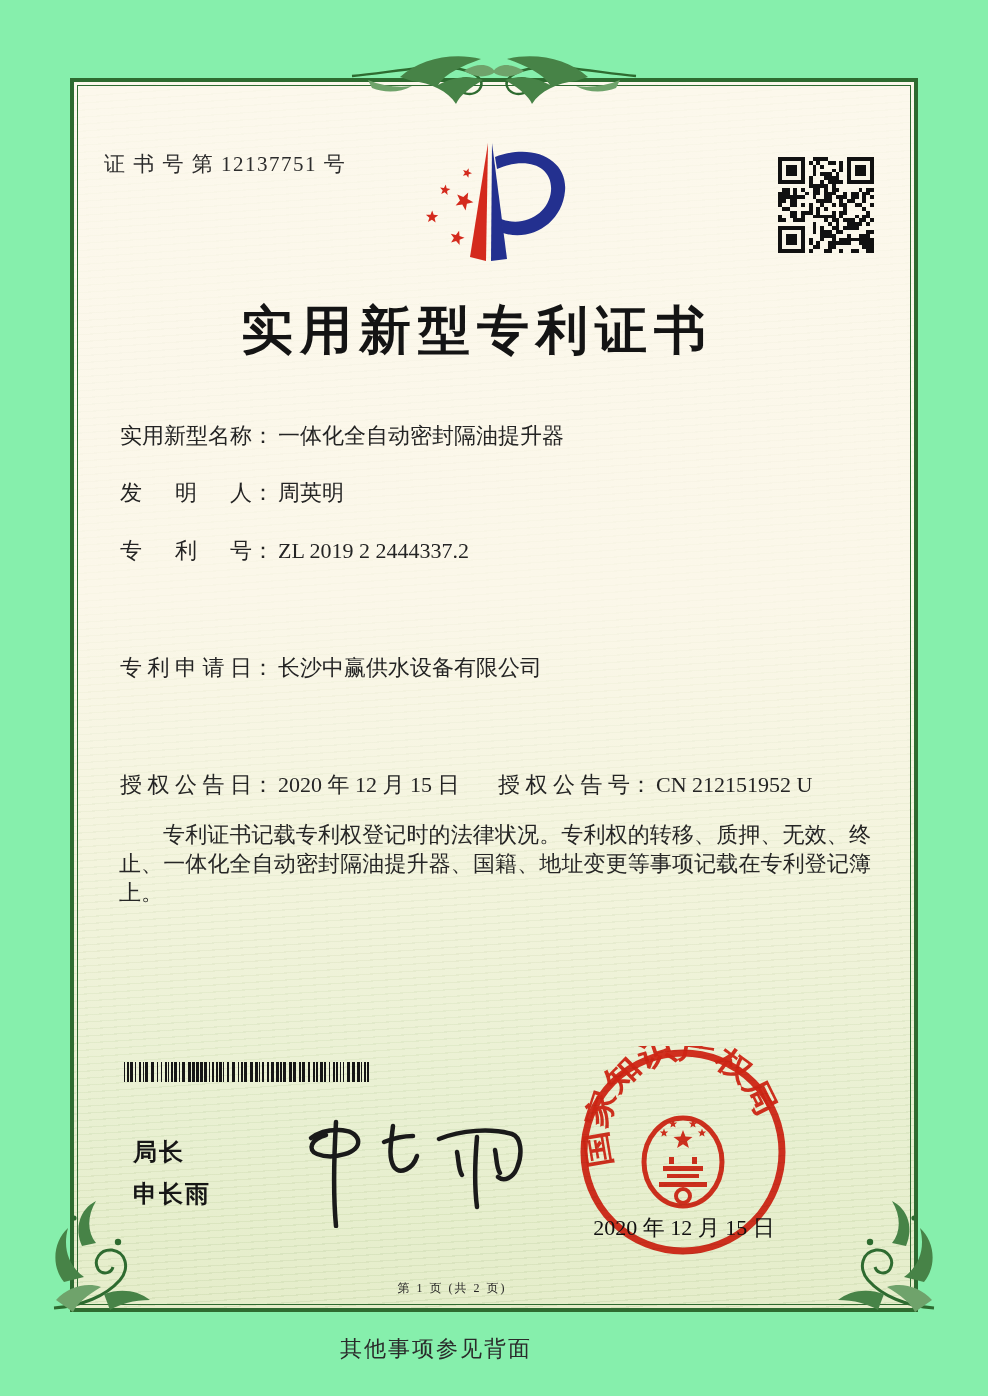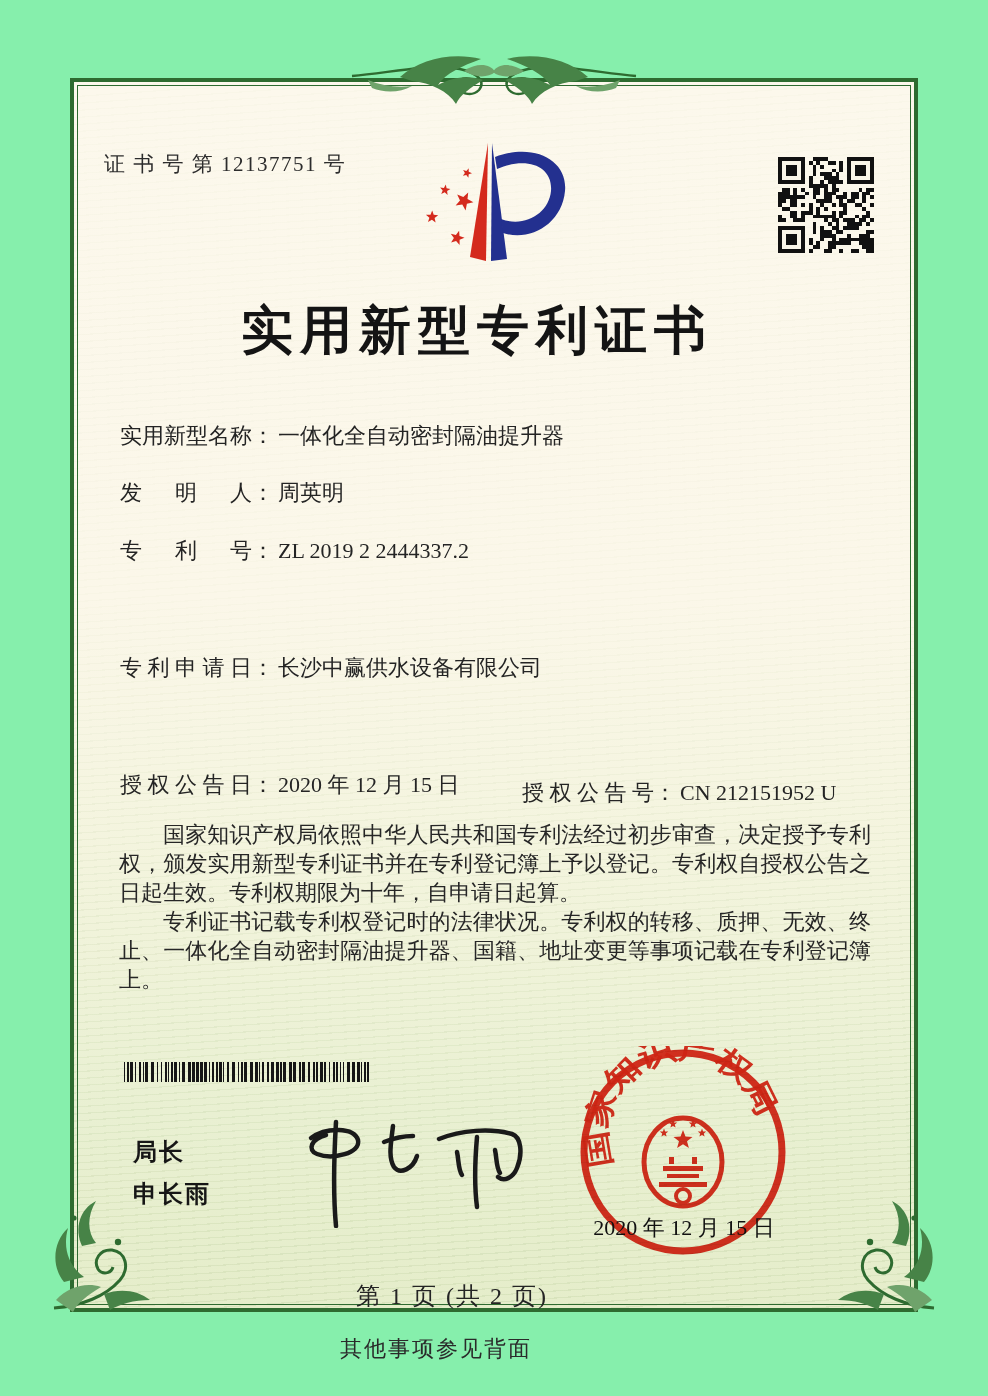--- a/index.html
+++ b/index.html
@@ -24,35 +24,35 @@
   
   .cert-no{position:absolute;left:104px;top:150px;font-size:21px;letter-spacing:1.5px;color:#2c2c2c;z-index:5;}
   .logo{left:415px;top:135px;width:160px;height:138px;z-index:5;}
   .qr{left:778px;top:157px;width:96px;height:96px;z-index:5;}
   .title{position:absolute;left:0;right:0;top:296px;margin:0;text-align:center;transform:translateX(-17px);
          font-size:52px;font-weight:bold;letter-spacing:7px;color:#141414;z-index:5;}
   
   .field{position:absolute;left:120px;font-size:22px;line-height:28px;white-space:nowrap;z-index:5;color:#242424;}
   .flabel{display:inline-block;width:132px;text-align:justify;text-align-last:justify;}
   .fvalue{margin-left:4px;}
-  .grant2{position:absolute;left:378px;top:8px;margin-left:24px;}
+  .grant2{position:absolute;left:378px;top:0;}
   
   .paras{position:absolute;left:119px;top:820px;width:752px;z-index:5;}
   .paras p{margin:0;font-size:22px;line-height:29px;text-align:justify;text-indent:2em;color:#262626;}
   
   .barcode{left:124px;top:1062px;width:246px;height:20px;z-index:5;}
   .officer{position:absolute;left:133px;z-index:5;font-family:Liberation Sans, sans-serif;
            font-weight:bold;font-size:24px;color:#161616;letter-spacing:2px;}
   .officer.title-line{top:1136px;}
   .officer.name-line{top:1178px;}
   .signature{left:278px;top:1108px;width:256px;height:120px;z-index:5;}
   .seal{left:577px;top:1046px;width:212px;height:212px;z-index:6;mix-blend-mode:multiply;}
   .seal-date{position:absolute;left:588px;top:1213px;width:192px;text-align:center;font-size:22px;
              color:#101010;z-index:7;white-space:nowrap;}
-  .pagination{position:absolute;left:352px;top:1280px;width:200px;text-align:center;font-size:24px;
+  .pagination{position:absolute;left:352px;top:1280px;width:200px;text-align:center;font-size:12px;
               letter-spacing:2px;color:#242424;z-index:5;}
   .back-note{position:absolute;left:340px;top:1334px;width:308px;text-align:left;font-size:22px;
              letter-spacing:2px;color:#2a2a2a;z-index:2;}
 </style>
 </head>
 <body>
 
 <div class="page">
 
   <div class="frame"></div>
@@ -353,21 +353,20 @@
     <span class="flabel">专利申请日</span><span class="fcolon">：</span><span class="fvalue">长沙中赢供水设备有限公司</span>
   </div>
   <div class="field" style="top:771px">
     <span class="flabel">授权公告日</span><span class="fcolon">：</span><span class="fvalue">2020 年 12 月 15 日</span>
     <span class="grant2">
       <span class="flabel">授权公告号</span><span class="fcolon">：</span><span class="fvalue">CN 212151952 U</span>
     </span>
   </div>
 
   <div class="paras">
-    <p>国家知识产权局依照中华人民共和国专利法经过初步审查，决定授予专利权，颁发实用新型专利证书并在专利登记簿上予以登记。专利权自授权公告之日起生效。专利权期限为十年，自申请日起算。</p>
     <p>专利证书记载专利权登记时的法律状况。专利权的转移、质押、无效、终止、一体化全自动密封隔油提升器、国籍、地址变更等事项记载在专利登记簿上。</p>
   </div>
 
   <svg class="barcode" id="barcode-svg" viewBox="0 0 246 20" preserveAspectRatio="none">
     <g id="barcode-bars">
         <rect x="0" y="0" width="1" height="20" fill="#161616"></rect>
         <rect x="3" y="0" width="2" height="20" fill="#161616"></rect>
         <rect x="6" y="0" width="3" height="20" fill="#161616"></rect>
         <rect x="11" y="0" width="1" height="20" fill="#161616"></rect>
         <rect x="15" y="0" width="2" height="20" fill="#161616"></rect>

